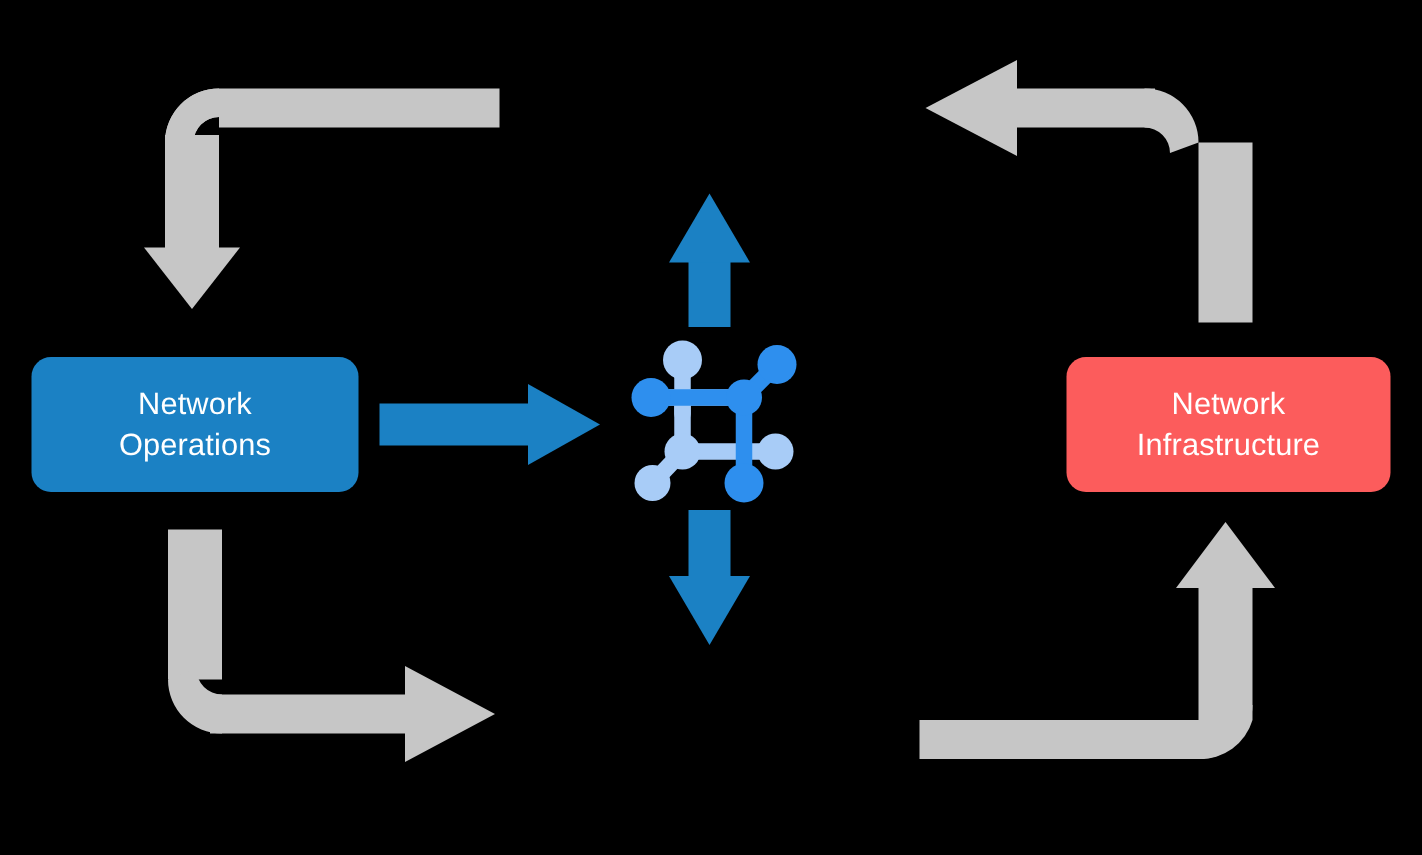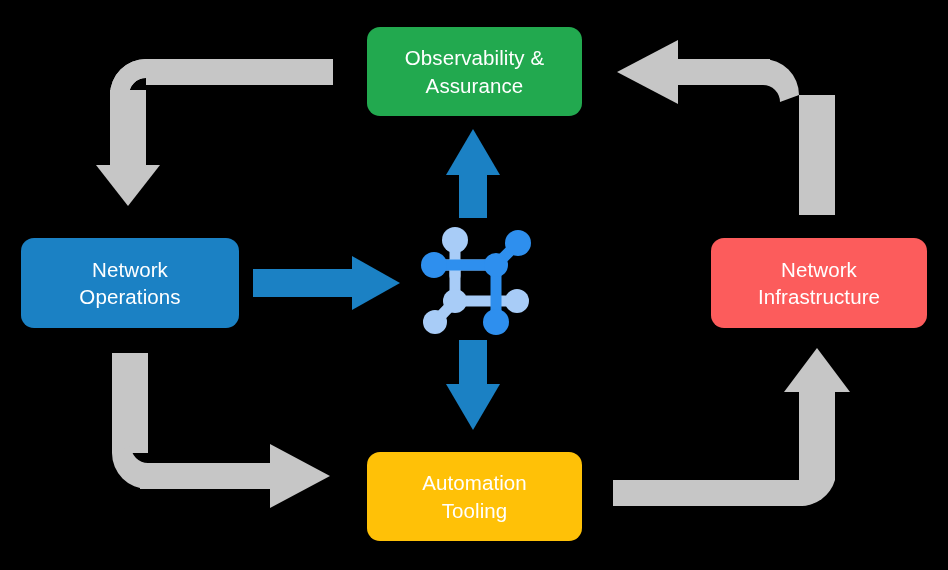--- a/index.html
+++ b/index.html
@@ -159,25 +159,21 @@
     </g>
 
     <g fill="#2e8fee">
       <circle cx="16" cy="47" r="13"></circle>
       <circle cx="78" cy="47" r="12"></circle>
       <circle cx="100" cy="25" r="13"></circle>
       <circle cx="78" cy="104" r="13"></circle>
     </g>
   </svg>
 
-  <div class="node-box" id="box-observability">Observability &amp;
-Assurance</div>
 
   <div class="node-box" id="box-network-operations">Network
 Operations</div>
 
   <div class="node-box" id="box-network-infrastructure">Network
 Infrastructure</div>
 
-  <div class="node-box" id="box-automation-tooling">Automation
-Tooling</div>
 
 </div>
 
 </body></html>

